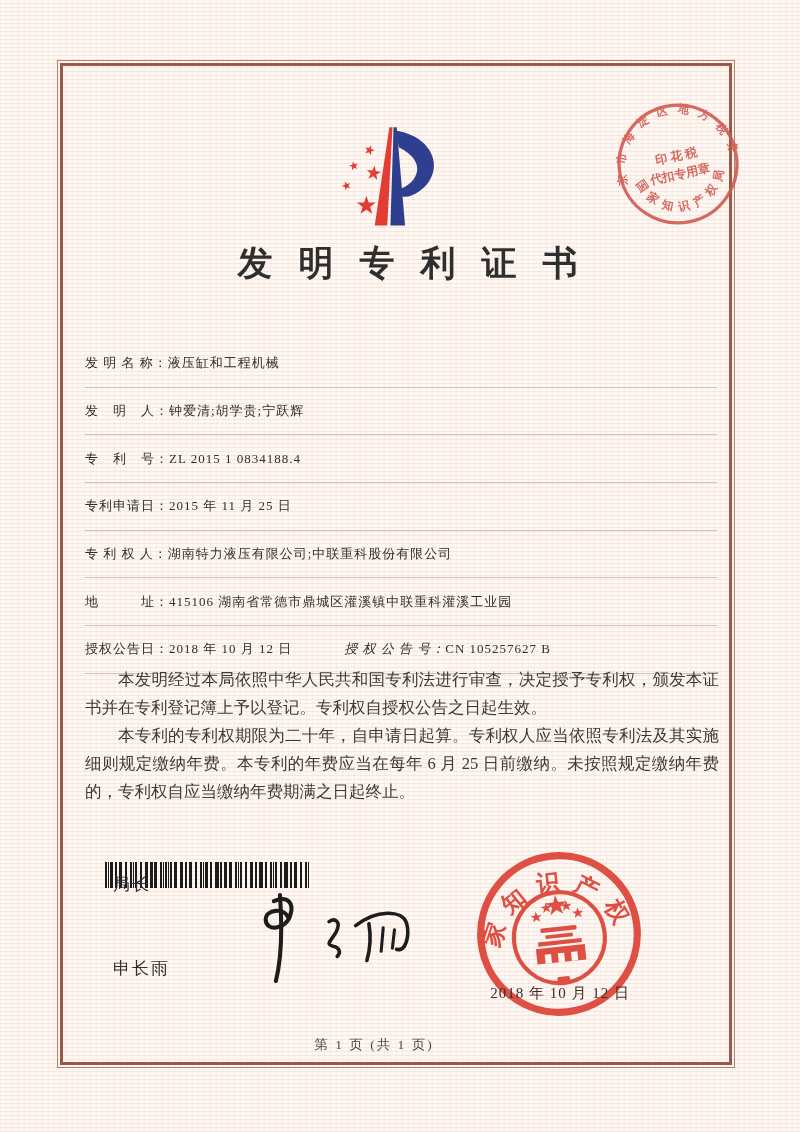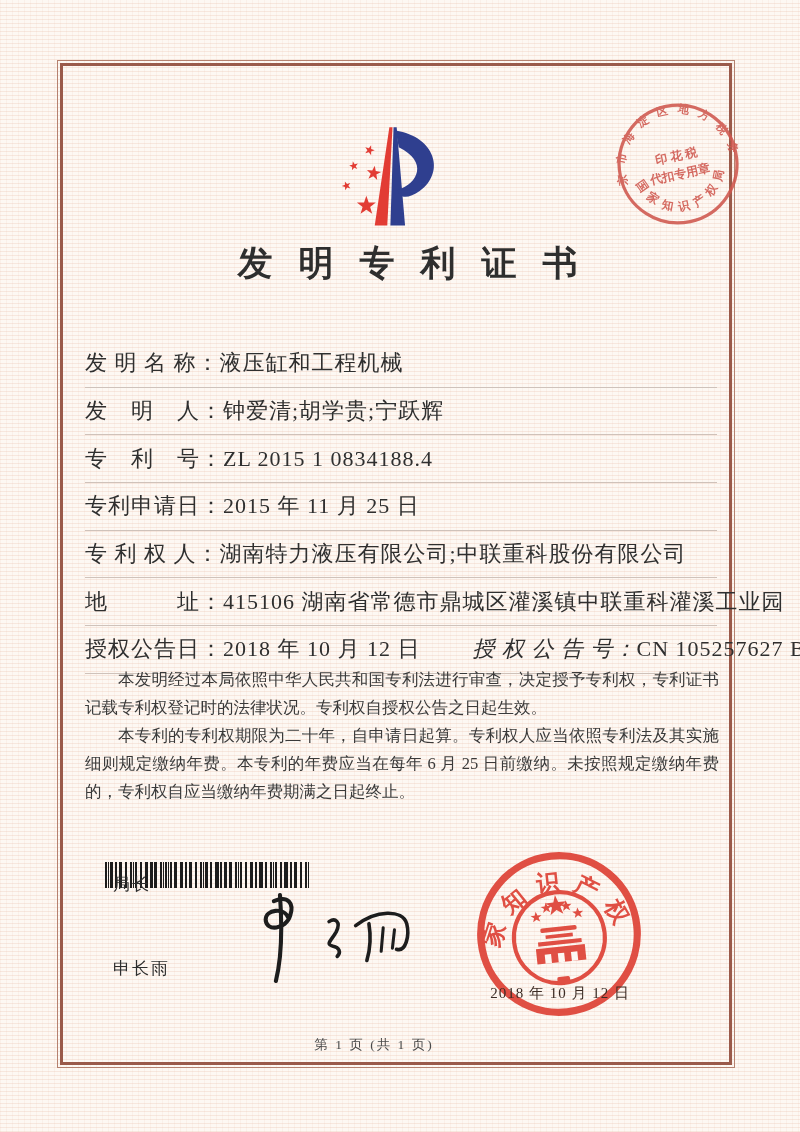--- a/index.html
+++ b/index.html
@@ -31,21 +31,21 @@
   .tax-stamp { position:absolute; left:610px; top:96px; width:136px; height:136px; opacity:.88; }
   .title {
     position:absolute; left:0; top:240px; width:800px;
     text-align:center; font-size:35px; font-weight:600;
     letter-spacing:26px; padding-left:41px; color:#2e2e2e;
   }
   .fields { position:absolute; left:85px; top:340px; width:632px; }
   .field-row {
     height:47.7px; display:flex; align-items:center;
     border-bottom:1px solid #cfc2ba;
-    font-size:22px; color:#2f2f2f; letter-spacing:1px; white-space:nowrap;
+    font-size:13px; color:#2f2f2f; letter-spacing:1px; white-space:nowrap;
   }
   .field-label { flex:0 0 auto; }
   .field-value { flex:0 0 auto;text-align:center; }
   .grant-pair2 { margin-left:52px;font-style:italic; }
   .paragraphs {
     position:absolute; left:85px; top:666px; width:634px;
     font-size:16.5px; line-height:28px; color:#3a3a3a; text-align:justify;
   }
   .paragraphs p { text-indent:2em; }
   .barcode {
@@ -140,21 +140,21 @@
     </div>
     <div class="field-row">
       <span class="field-label">授权公告日：</span>
       <span class="field-value">2018 年 10 月 12 日</span>
       <span class="field-label grant-pair2">授 权 公 告 号：</span>
       <span class="field-value">CN 105257627 B</span>
     </div>
   </div>
 
   <div class="paragraphs">
-    <p>本发明经过本局依照中华人民共和国专利法进行审查，决定授予专利权，专利证书记载专利权登记时的法律状况。专利权自授权公告之日起生效。</p>
+    <p>本发明经过本局依照中华人民共和国专利法进行审查，决定授予专利权，颁发本证书并在专利登记簿上予以登记。专利权自授权公告之日起生效。</p>
     <p>本专利的专利权期限为二十年，自申请日起算。专利权人应当依照专利法及其实施细则规定缴纳年费。本专利的年费应当在每年 6 月 25 日前缴纳。未按照规定缴纳年费的，专利权自应当缴纳年费期满之日起终止。</p>
   </div>
 
   <div class="barcode"></div>
 
   <div class="director-title">局长</div>
   <div class="director-name">申长雨</div>
 
   <svg class="signature" viewBox="0 0 180 90">
     <g fill="none" stroke="#1d1d1d" stroke-linecap="round" stroke-linejoin="round">

